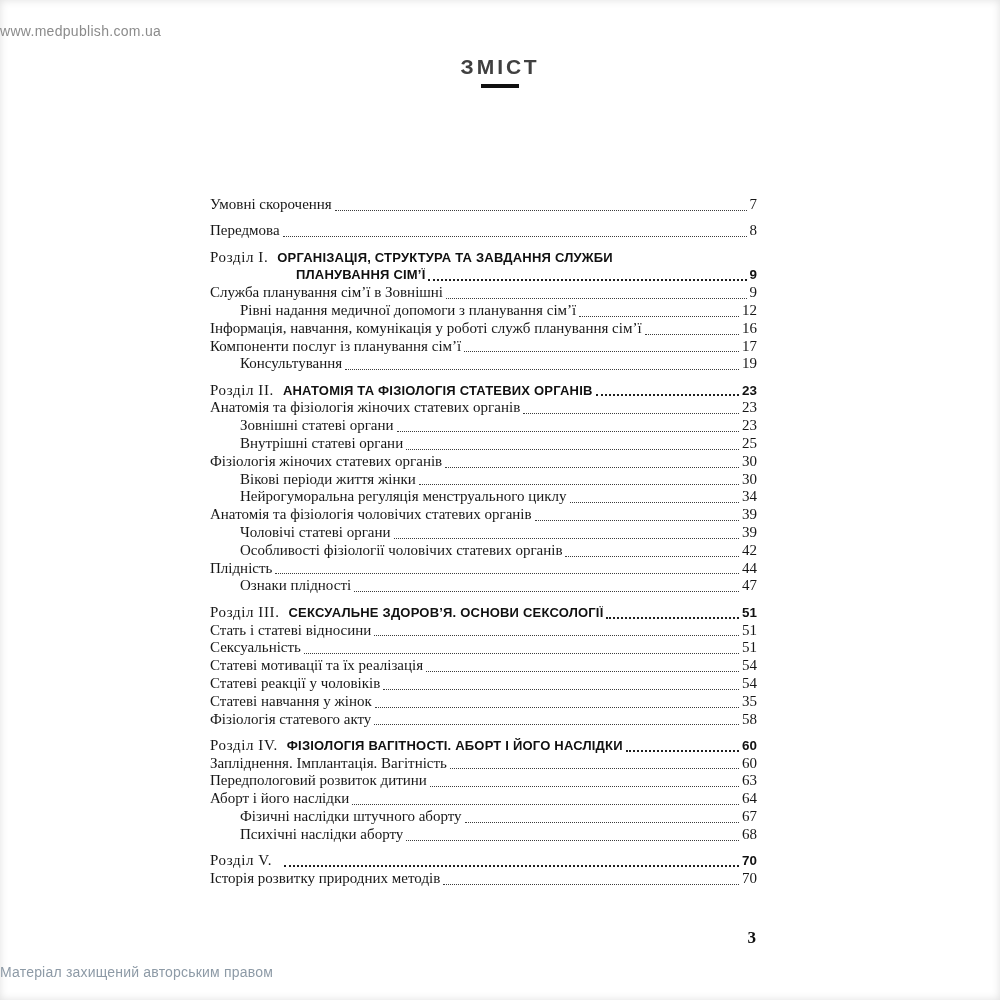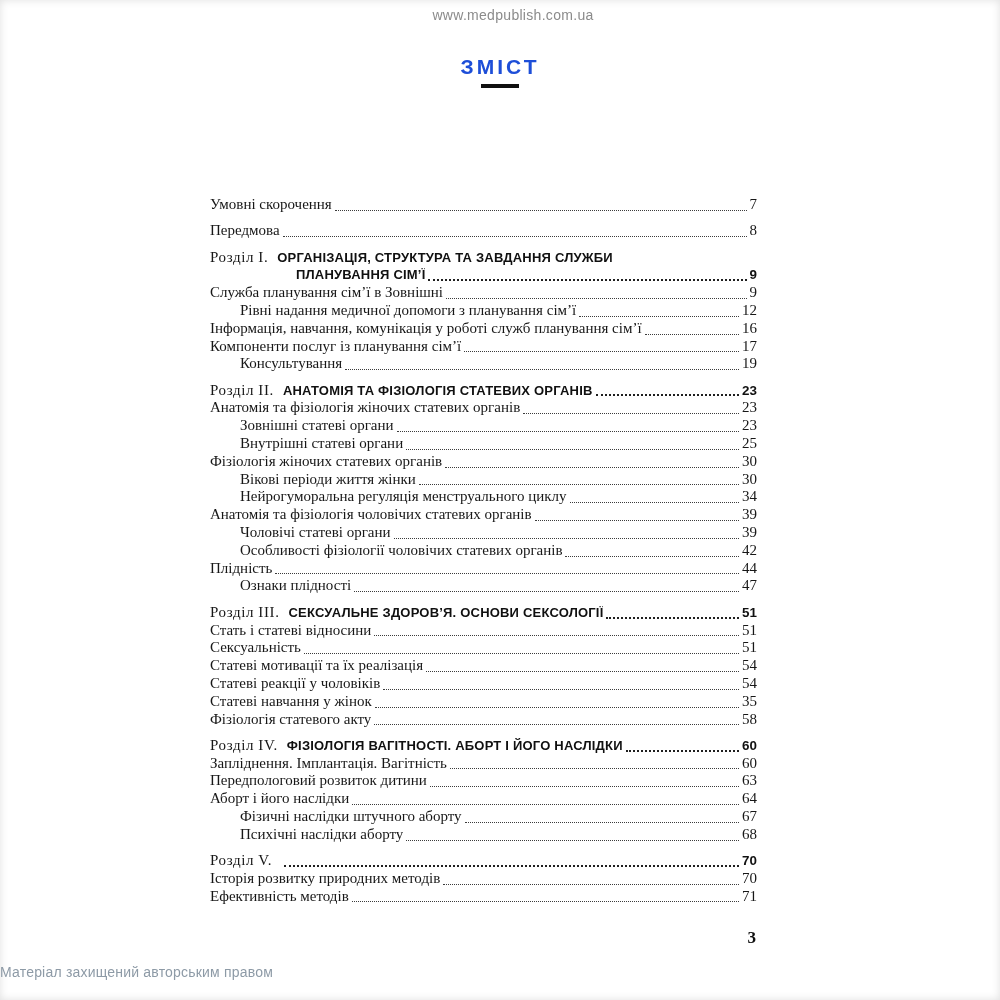--- a/index.html
+++ b/index.html
@@ -12,41 +12,40 @@
   .page {
     position: relative;
     width: 1000px;
     height: 1000px;
     background: #ffffff;
     box-shadow: inset 0 0 8px rgba(0,0,0,0.13);
     overflow: hidden;
   }
   .site-url {
     position: absolute;
-    top: 7px;
+    top: 23px;
     left: 0;
     width: 100%;
-    text-align: center;
+    text-align: left;
     font-family: "Liberation Sans", sans-serif;
     font-size: 14px;
     color: #8b8b8b;
     letter-spacing: 0.3px;
-    padding-left: 26px;
   }
   .toc-title {
     position: absolute;
     top: 55px;
     left: 0;
     width: 100%;
     text-align: center;
     font-family: "Liberation Sans", sans-serif;
     font-weight: 700;
     font-size: 21px;
     letter-spacing: 3px;
-    color: #1d4ed8;
+    color: #404040;
   }
   .title-rule {
     position: absolute;
     top: 84px;
     left: 481px;
     width: 38px;
     height: 4px;
     background: #101010;
   }
   .toc {
@@ -298,21 +297,16 @@
       <div class="toc-row chapter gap">
         <span class="prefix">Розділ V.</span>
         <span class="leader"></span>
         <span class="pagenum">70</span>
       </div>
       <div class="toc-row">
         <span class="label">Історія розвитку природних методів</span>
         <span class="leader"></span>
         <span class="pagenum">70</span>
       </div>
-      <div class="toc-row">
-        <span class="label">Ефективність методів</span>
-        <span class="leader"></span>
-        <span class="pagenum">71</span>
-      </div>
     </div>
   <div class="page-number">3</div>
   <div class="copyright">Матеріал захищений авторським правом</div>
 </div>
 
 </body></html>

